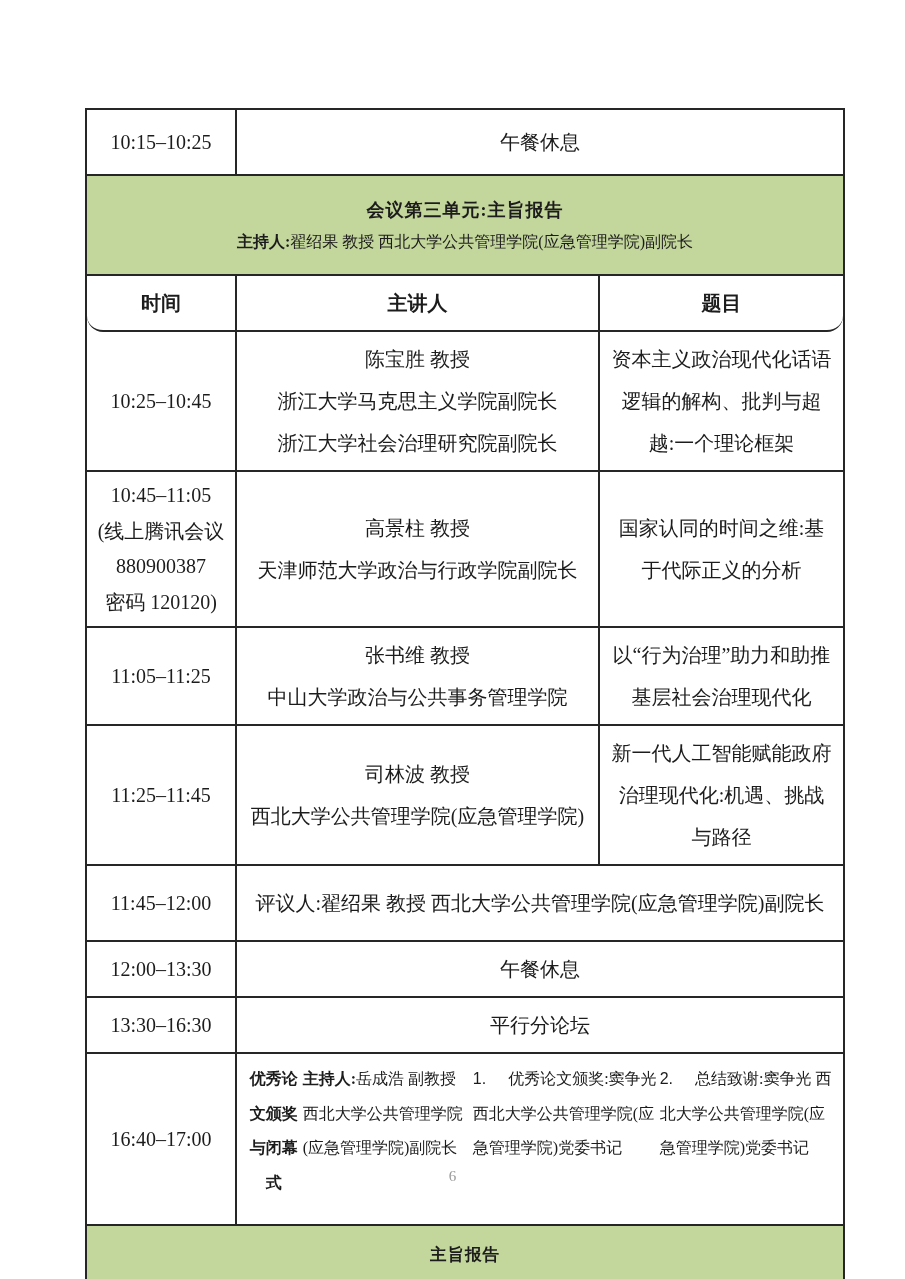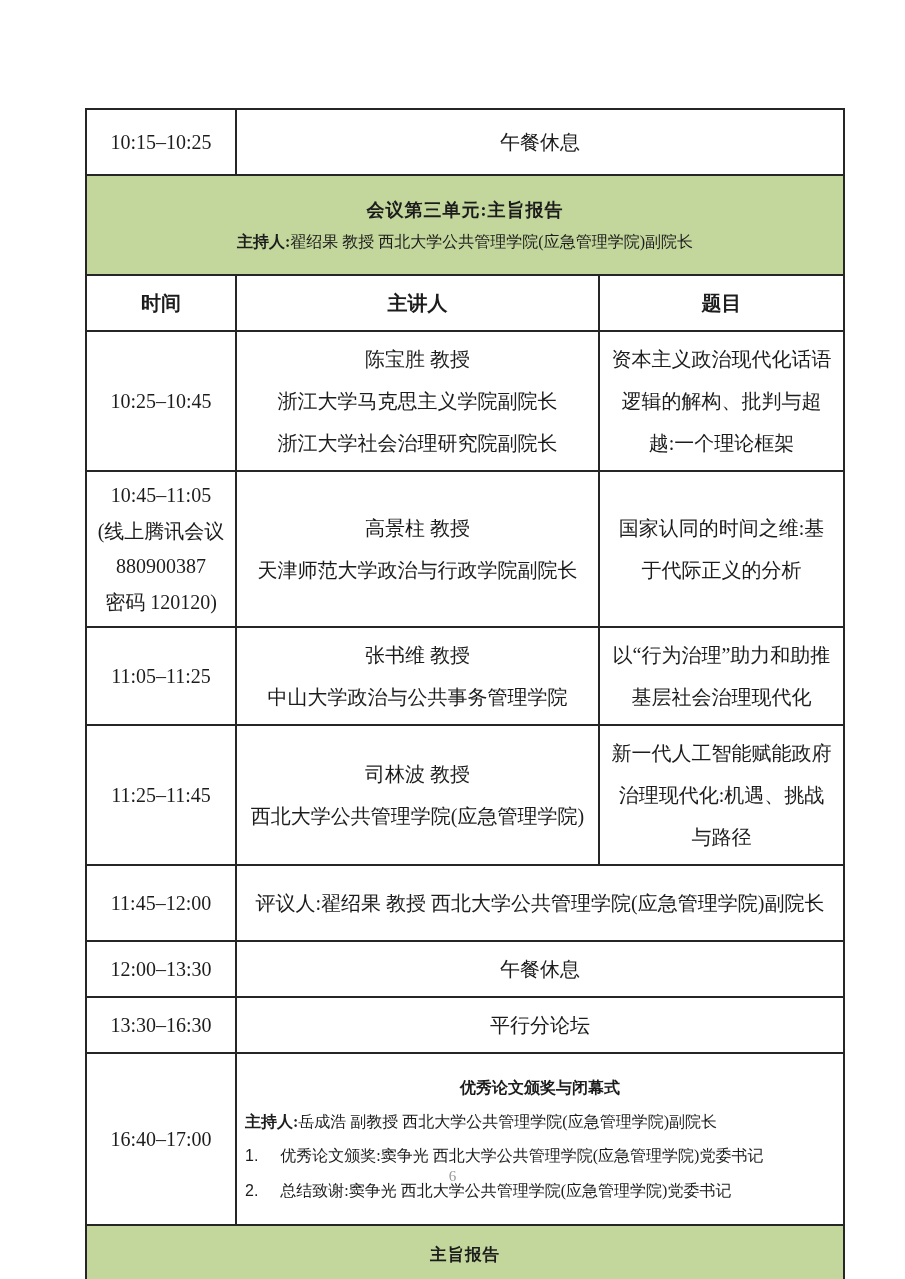--- a/index.html
+++ b/index.html
@@ -24,21 +24,21 @@
     text-align:center; padding:6px 10px;
     font-size:20px; line-height:2.1;
   }
   .cell + .cell { border-left:2px solid #262626; }
   .c-time { width:148px; flex:0 0 auto; }
   .c-main { flex:1 1 auto; }
   .c-topic { width:245px; flex:0 0 auto; }
   .prelines { white-space:pre-line; }
 
   .row-pre  { min-height:66px; }
-  .row-hdr  { min-height:48px; }
+  .row-hdr  { min-height:48px;border-radius:16px; }
   .hdr-cell { font-weight:bold; }
   .row-r1 { min-height:96px; }
   .row-r2 { min-height:108px; }
   .row-r2 .c-time { line-height:1.78; }
   .row-r3 { min-height:82px; }
   .row-r4 { min-height:90px; }
   .row-m0 { min-height:76px; }
   .row-m1 { min-height:52px; }
   .row-m2 { min-height:42px; }
 
@@ -49,21 +49,21 @@
   }
   .band-section { min-height:98px; }
   .band-title { font-weight:bold; font-size:18px; letter-spacing:1px; margin-bottom:10px; }
   .band-host  { font-size:16px; }
   .band-host .lbl { font-weight:bold; }
   .band-footer { min-height:58px; }
   .band-footer .band-title { margin-bottom:0; font-size:16.5px; }
 
   .row-closing { min-height:172px; }
   .closing-cell {
-    flex:1 1 auto; display:flex; flex-direction:column; justify-content:center;
+    flex:1 1 auto; display:flex; justify-content:center;
     text-align:left; padding:8px 8px; font-size:16px; line-height:2.15;
   }
   .closing-title { text-align:center; font-weight:bold; }
   .closing-host .lbl { font-weight:bold; }
   .item-num { font-family:"Liberation Sans","DejaVu Sans",sans-serif; margin-right:22px; }
 
   .page-num {
     position:absolute; left:0; right:0; top:1168px;
     text-align:center; font-size:15px; color:#9a9a9a;
   }

